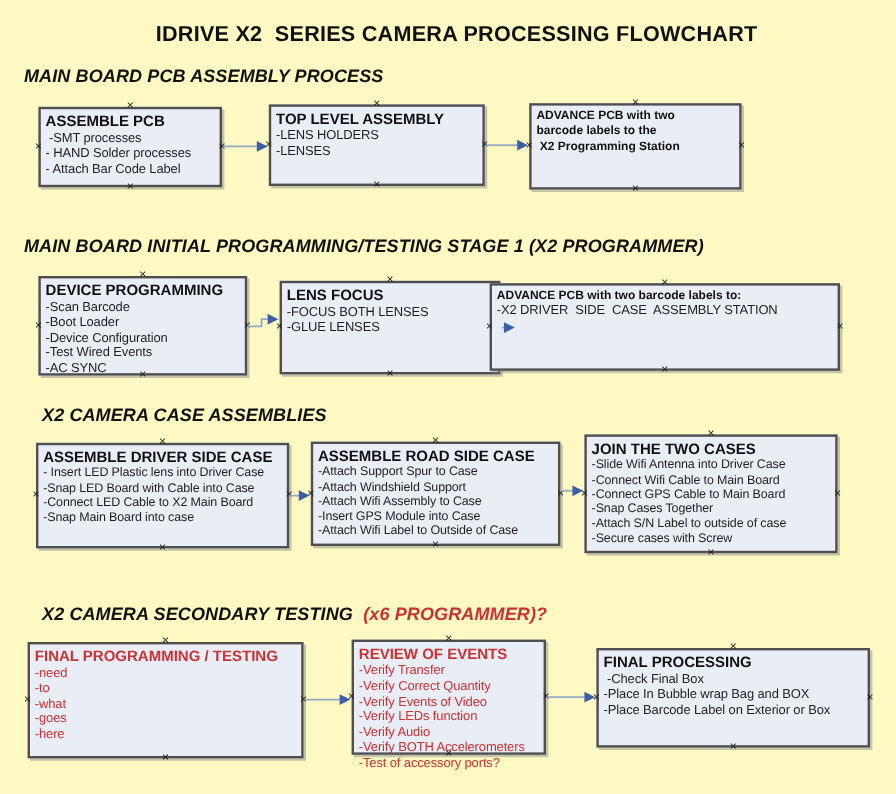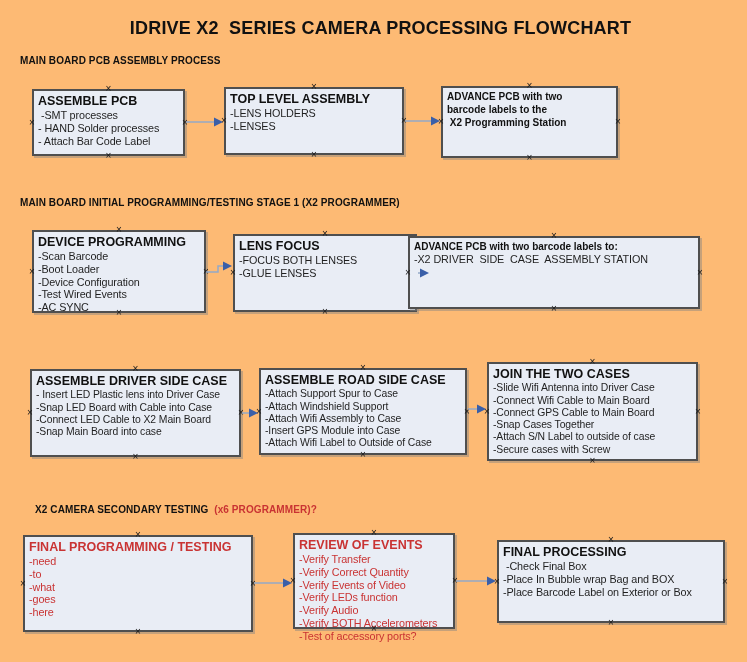--- a/index.html
+++ b/index.html
@@ -1,25 +1,25 @@
 <!DOCTYPE html>
 <html style="--box-fill: #e9edf5; --box-border: #4f4f4f; --red: #c93333; --arrow-line: #93a9c7; --arrow-head: #3a5fa8;"><head>
 <meta charset="utf-8">
 <style>
   html,body{margin:0;padding:0;background:#ffffff;}
   .canvas{
-    position:relative;width:747px;height:662px;background:#fdba74;overflow:hidden;
+    position:relative;width:747px;height:662px;background:#fef9c3;overflow:hidden;
     font-family:"Liberation Sans", sans-serif;color:#1c1c1c;
   }
   .page-title{
     position:absolute;top:18px;left:0;width:747px;text-align:center;text-indent:14px;
     font-size:18px;font-weight:bold;color:#111;white-space:pre;letter-spacing:.2px;
   }
   .sec-header{
-    position:absolute;font-size:10px;font-weight:bold;color:#111;white-space:pre;letter-spacing:.1px;
+    position:absolute;font-size:15px;font-weight:bold;color:#111;white-space:pre;letter-spacing:.1px;font-style:italic;
   }
   .sec-header .hdr-red{color:var(--red,#c93333);}
   .box{
     position:absolute;box-sizing:border-box;
     background:var(--box-fill,#e9edf5);
     border:2px solid var(--box-border,#4f4f4f);
     box-shadow:2px 2px 0 rgba(130,130,130,.45);
     padding:2px 3px 0 4px;overflow:visible;
   }
   .box-title-line{
@@ -47,20 +47,21 @@
 </style>
 </head>
 <body>
 
 <div class="canvas">
 
   <div class="page-title">IDRIVE X2  SERIES CAMERA PROCESSING FLOWCHART</div>
 
   <div class="sec-header" style="left:20px;top:55px"><span>MAIN BOARD PCB ASSEMBLY PROCESS</span><span class="hdr-red"></span></div>
   <div class="sec-header" style="left:20px;top:197px"><span>MAIN BOARD INITIAL PROGRAMMING/TESTING STAGE 1 (X2 PROGRAMMER)</span><span class="hdr-red"></span></div>
+  <div class="sec-header" style="left:35px;top:338px"><span>X2 CAMERA CASE ASSEMBLIES</span><span class="hdr-red"></span></div>
   <div class="sec-header" style="left:35px;top:504px"><span>X2 CAMERA SECONDARY TESTING </span><span class="hdr-red"> (x6 PROGRAMMER)?</span></div>
 
   <div class="box" style="left:32px;top:89px;width:153px;height:67px" data-variant="black">
     <span class="cp cp-t"></span>
       <span class="cp cp-b"></span>
       <span class="cp cp-l"></span>
       <span class="cp cp-r"></span>
     <div class="box-title">
         <div class="box-title-line">ASSEMBLE PCB</div>
       </div>

